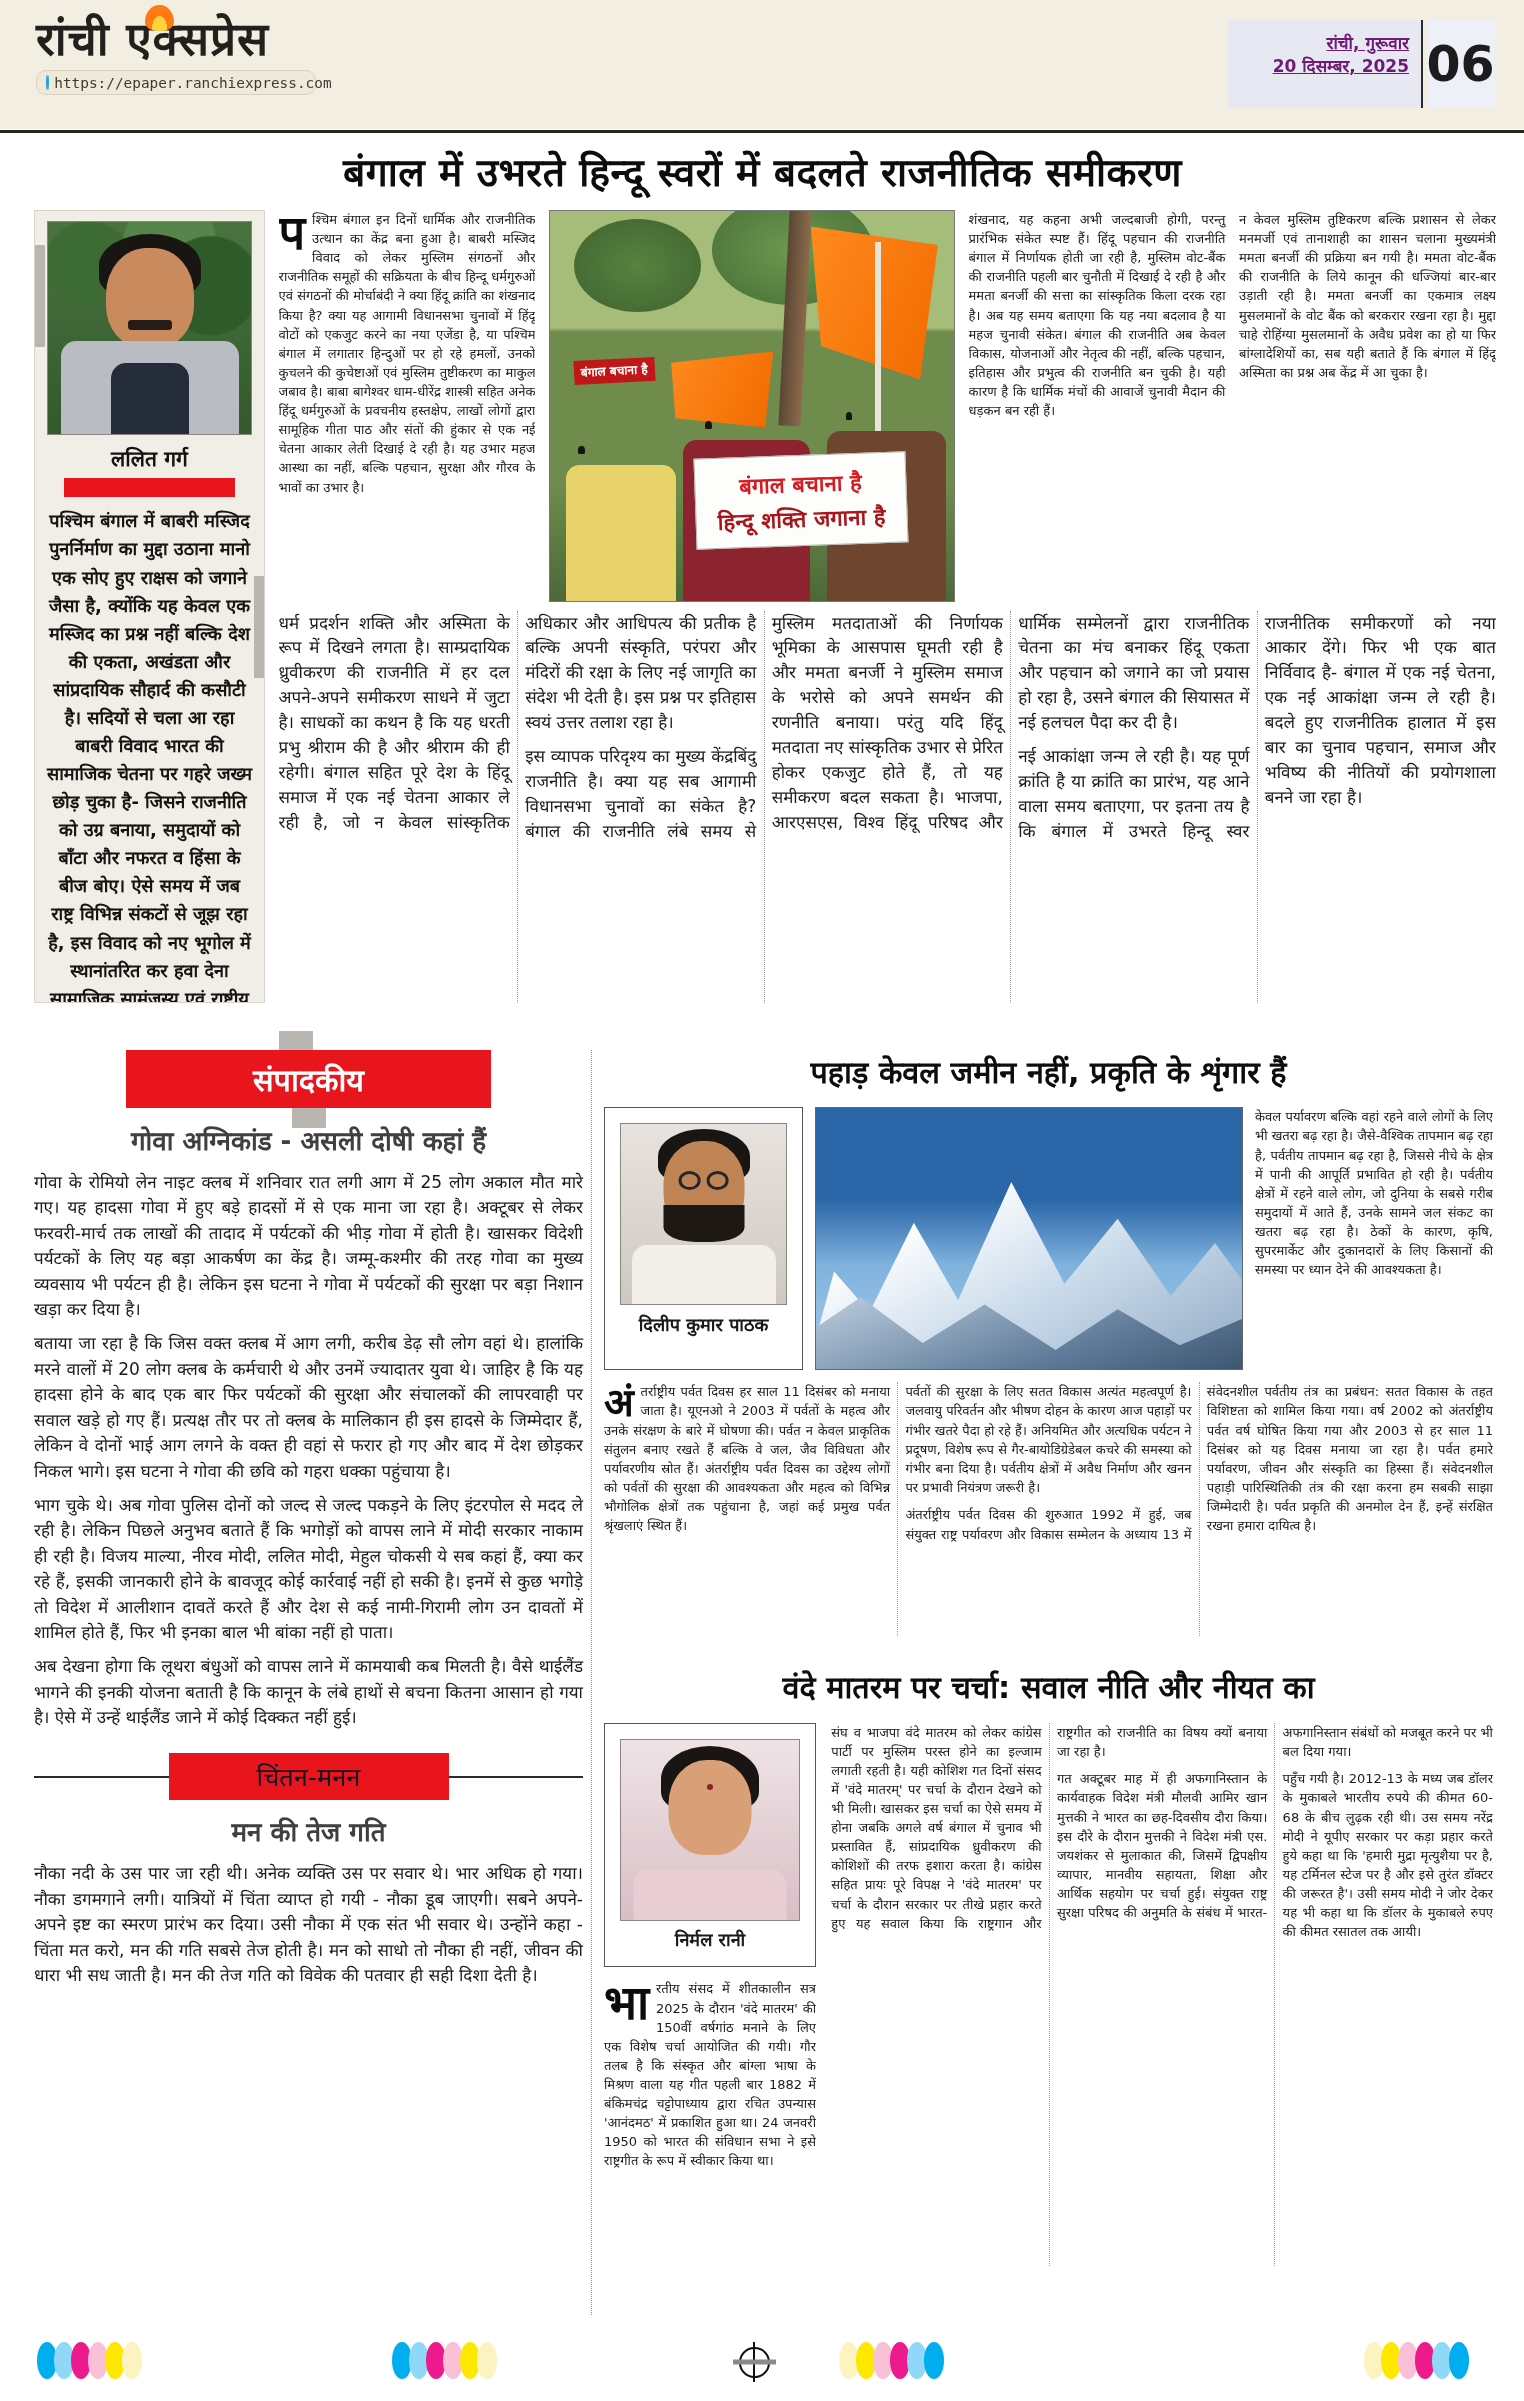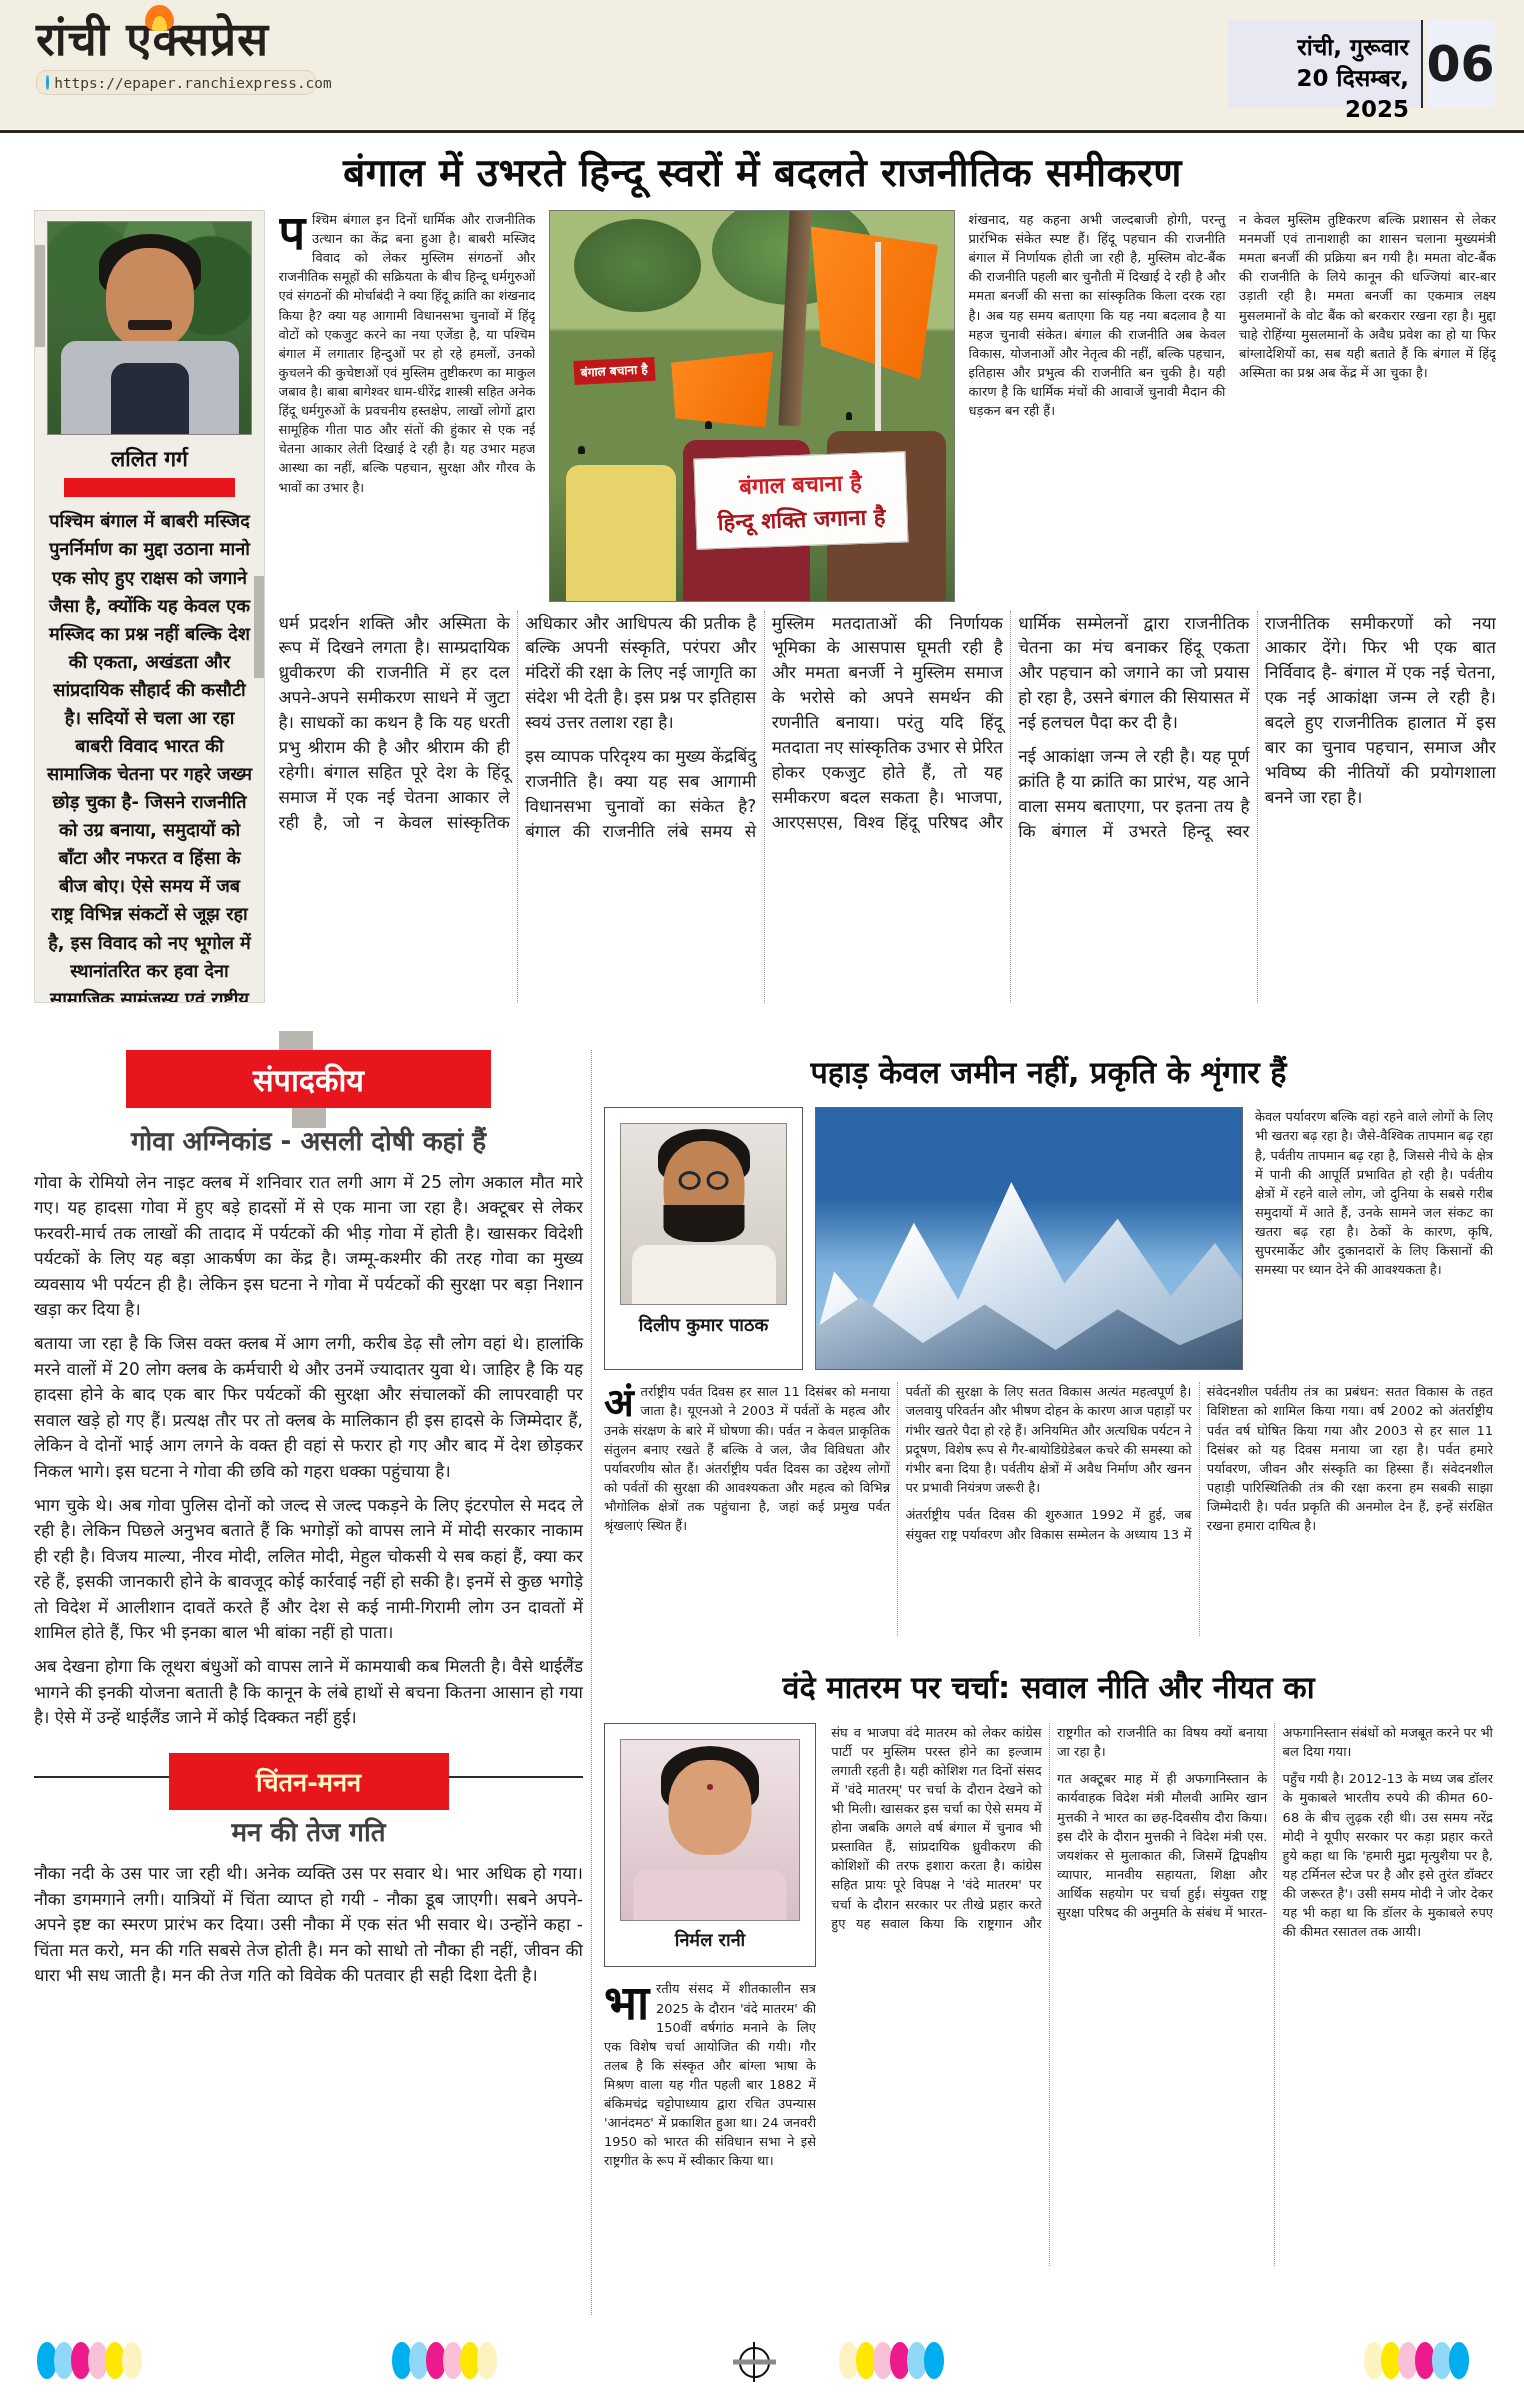--- a/index.html
+++ b/index.html
@@ -36,21 +36,21 @@
   }
   .bracket { width:22px; height:73px; }
   .bracket.lft { border-left:10.2px solid #b3aeab; border-top:10.2px solid #b3aeab; border-bottom:10.2px solid #b3aeab; }
   .bracket.rgt { border-right:10.2px solid #b3aeab; border-top:10.2px solid #b3aeab; border-bottom:10.2px solid #b3aeab; }
   .center-title .t1 { font-size:49px; font-weight:bold; color:#29abe2; }
   .center-title .t2 { font-size:49px; font-weight:bold; color:#14110e; }
   .date-box {
     position:absolute; right:102px; top:20.4px; width:195px; height:88px; background:#e7e8f2;
     text-align:right; padding:12px 12px 0 0; border-right:2.5px solid #2b2b2b;
   }
-  .date-box .d1, .date-box .d2 { font-size:23px; font-weight:bold; color:#000000; line-height:1.35; }
+  .date-box .d1, .date-box .d2 { font-size:17px; font-weight:bold; color:#701a75; line-height:1.35;text-decoration:underline; }
   .page-num {
     position:absolute; right:30.5px; top:20.4px; width:68px; height:88px; background:#eef0f7;
     font-size:49px; font-weight:bold; color:#1c1c1c; display:flex; align-items:center; justify-content:center;
   }
   .top-rule { position:absolute; top:129px; left:0; right:0; height:4.2px; background:#2b2520; border-top:0.8px solid #fff; }
 
   
   .lead-headline {
     position:absolute; top:144px; left:51px; right:51px; text-align:center;
     font-size:39px; font-weight:bold; color:#0e0c0a; letter-spacing:0.4px;
@@ -105,21 +105,21 @@
   .editorial { position:absolute; left:34px; top:1050px; width:549px; }
   .section-banner { position:relative; width:365px; height:58px; background:#e8151d; margin:0 auto 13.6px; display:flex; align-items:center; justify-content:center; }
   .section-banner .bn { color:#fff; font-size:30.5px; font-weight:bold; }
   .ed-tab.a { left:153px; top:-18.7px; width:34px; height:29px; z-index:-1; }
   .ed-tab.b { left:166px; top:44px; width:34px; height:34px; z-index:-1; }
   .ed-headline { text-align:center; font-size:26px; font-weight:bold; color:#404040; margin-bottom:12px; }
   .ed-body { font-size:17px; line-height:1.5; text-align:justify; }
   .ed-body p { margin-bottom:8.5px; }
   .chintan-rule { position:relative; margin:22px 0 13.6px; height:47px; }
   .chintan-rule .line { position:absolute; left:0; right:0; top:50%; border-top:2.5px solid #2b2b2b; }
-  .chintan-rule .box { position:absolute; left:50%; transform:translateX(-50%); top:0; width:280px; height:57px; background:#e8151d; color:#fef9c3; font-size:25.4px; font-weight:bold; display:flex; align-items:center; justify-content:center; }
+  .chintan-rule .box { position:absolute; left:50%; transform:translateX(-50%); top:0; width:280px; height:47px; background:#e8151d; color:#0f172a; font-size:25.4px; font-weight:normal; display:flex; align-items:center; justify-content:center; }
 
   .right-lower { position:absolute; left:604px; top:1050px; width:889px; }
   .art-headline { text-align:center; font-size:30.5px; font-weight:bold; color:#0f0d0b; margin-bottom:15.3px; }
   .mtn-row { display:grid; grid-template-columns:199px 428px 1fr; gap:12px; margin-bottom:12px; }
   .author-box { border:0.8px solid #555; padding:15px; background:#fff; }
   .author-box .portrait { height:182px; }
   .author-box .nm { text-align:center; font-size:18px; font-weight:bold; margin-top:6.8px; }
   .mtn-img { position:relative; height:263px; border:0.8px solid #666; overflow:hidden; background:linear-gradient(#2a66a8 0 35%, #7fb2dd 60%, #a8cdec); }
   .peak { position:absolute; left:-2%; right:-2%; bottom:0; }
   .peak.p1 { height:78%; background:linear-gradient(150deg,#ffffff 25%, #cfdeed 55%, #8fa9c4); clip-path:polygon(0 100%,6% 52%,14% 72%,24% 28%,34% 66%,46% 8%,58% 58%,70% 26%,82% 64%,92% 38%,100% 62%,100% 100%); }

